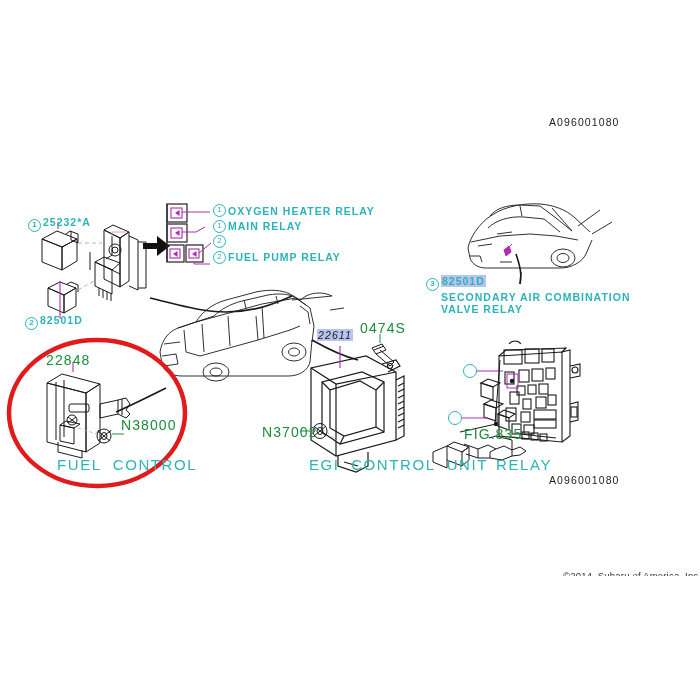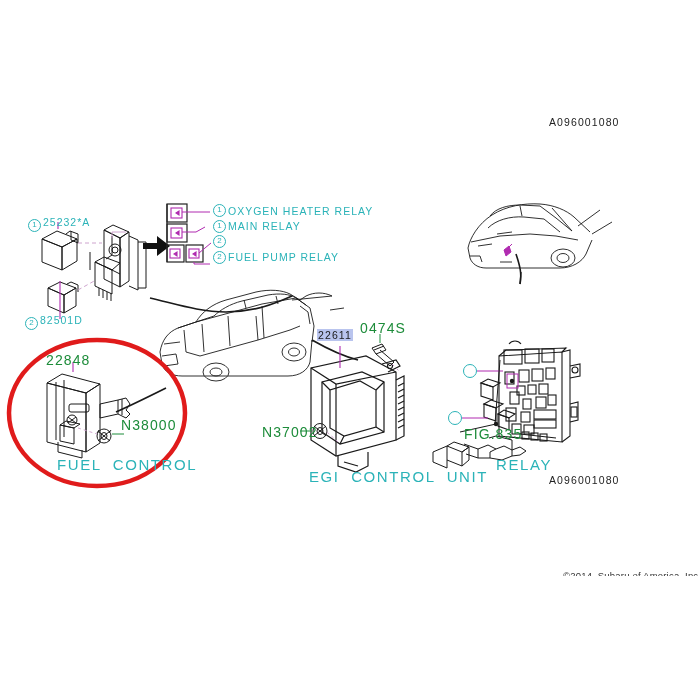--- a/index.html
+++ b/index.html
@@ -30,20 +30,21 @@
   }
   .t-code {
     color: #222222;
     font-size: 10.5px;
     letter-spacing: 1.1px;
   }
   .t-teal {
     color: #2bb3b8;
     font-size: 10.5px;
     letter-spacing: 1.0px;
+    font-weight: bold;
   }
   .t-teal-cap {
     color: #2bb3b8;
     font-size: 15px;
     letter-spacing: 1.6px;
   }
   .t-green {
     color: #1d8c3a;
     font-size: 14px;
     letter-spacing: 1.1px;
@@ -413,30 +414,35 @@
     <div class="legend-row">
       <span class="cnum">2</span>
     </div>
     <div class="legend-row">
       <span class="cnum">2</span>
       <span class="t-teal">FUEL  PUMP  RELAY</span>
     </div>
   </div>
 
   <div class="sec-block" style="left:426px; top:271px;">
+    <div>
+      <span class="t-teal sec-line" style="display:inline-block;"><span class="cnum">3</span><span class="hl">82501D</span></span>
+      <span class="t-teal sec-indent">SECONDARY AIR COMBINATION</span>
+      <span class="t-teal sec-indent">VALVE RELAY</span>
+    </div>
   </div>
 
   <div class="txt t-green" style="left:46px; top:352px;">22848</div>
   <div class="txt t-green" style="left:121px; top:417px;">N38000</div>
   <div class="txt t-teal-cap" style="left:57px; top:456px;">FUEL  CONTROL</div>
 
-  <div class="txt t-code" style="left:317px; top:329px;"><span class="hl" style="color:#1a1a1a;">22611</span></div>
+  <div class="txt t-code" style="left:317px; top:329px;font-style:italic;"><span class="hl" style="color:#1a1a1a;">22611</span></div>
   <div class="txt t-green" style="left:360px; top:320px;">0474S</div>
   <div class="txt t-green" style="left:262px; top:424px;">N37002</div>
-  <div class="txt t-teal-cap" style="left:309px; top:456px;margin-top:12px;">EGI  CONTROL  UNIT</div>
+  <div class="txt t-teal-cap" style="left:309px; top:456px;">EGI  CONTROL  UNIT</div>
 
   <div class="txt t-green" style="left:464px; top:426px;">FIG.835</div>
   <div class="txt t-teal-cap" style="left:496px; top:456px;">RELAY</div>
 
   <div class="txt t-code" style="left:549px; top:474px;">A096001080</div>
 
   <div class="txt t-copy" style="left:563px; top:570px;">©2014, Subaru of America, Inc.</div>
 
 </div>
 

